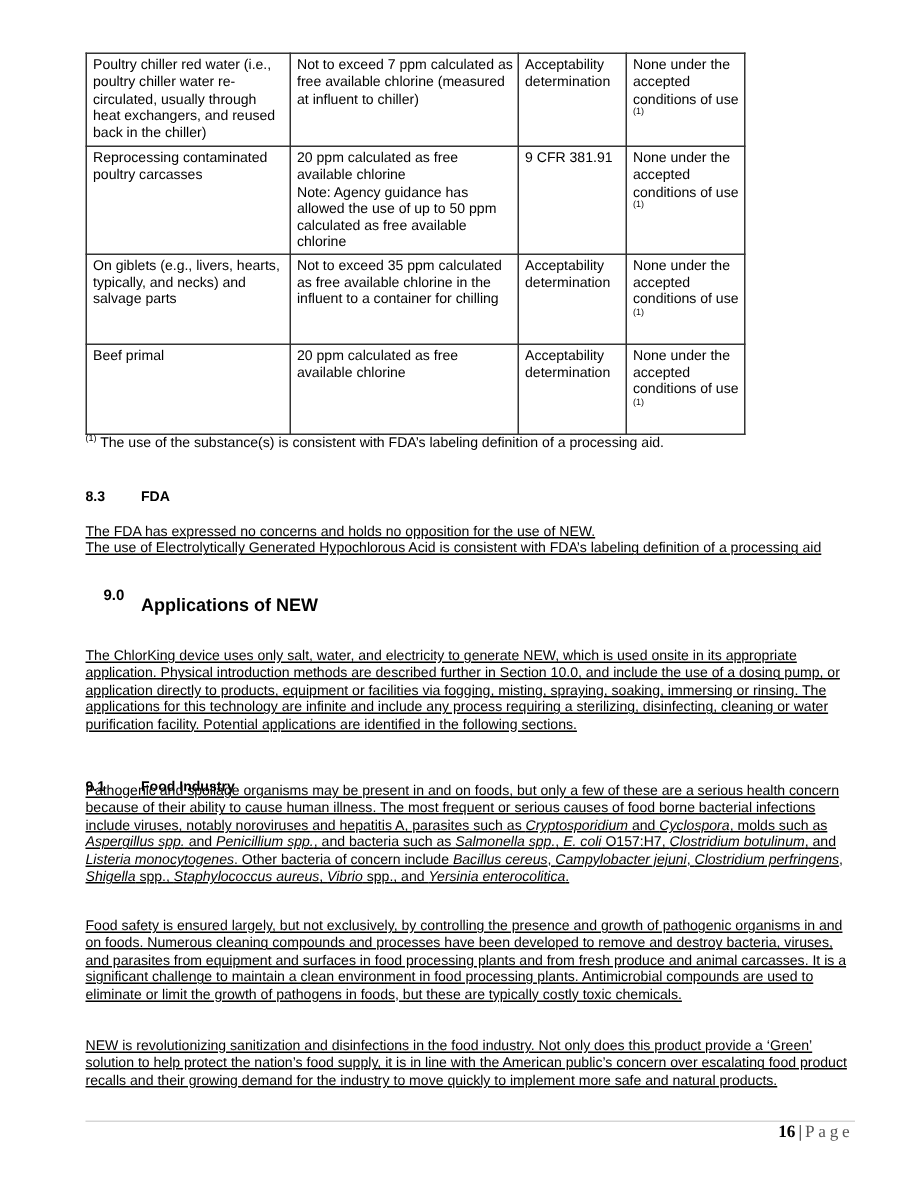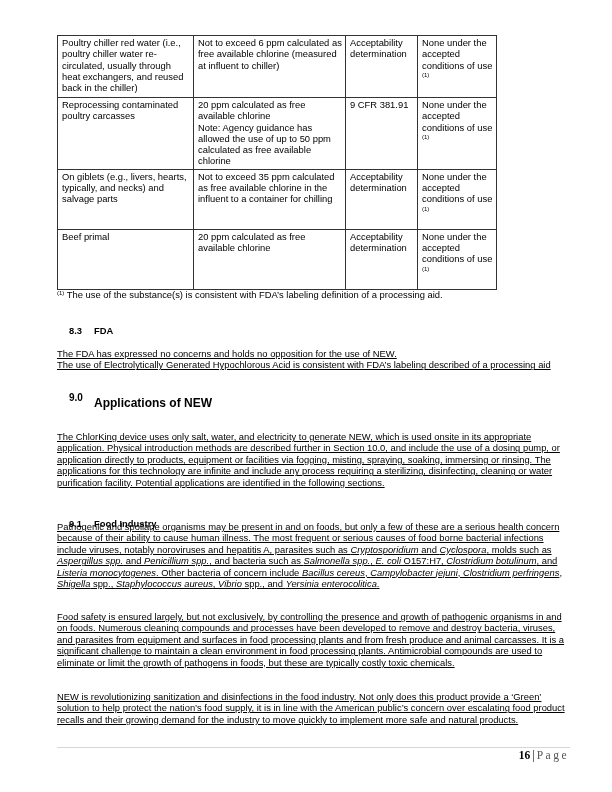--- a/index.html
+++ b/index.html
@@ -11,21 +11,21 @@
     table.reg { position: absolute; left: 57px; top: 35px; border-collapse: collapse; width: 439px; table-layout: fixed; }
     table.reg td { border: 1.2px solid #333; vertical-align: top; padding: 1px 3px 2px 4px; font-size: 9.4px; line-height: 11.3px; }
     table.reg col.c1 { width: 136px; }
     table.reg col.c2 { width: 152px; }
     table.reg col.c3 { width: 72px; }
     table.reg col.c4 { width: 79px; }
     sup { font-size: 6px; vertical-align: top; position: relative; top: -1px; }
     .footnote { position: absolute; left: 57px; top: 289px; font-size: 9.4px; }
     .footnote sup { font-size: 6px; }
 
-    .h2 { position: absolute; left: 57px; font-weight: bold; font-size: 9.4px; text-align: center; }
+    .h2 { position: absolute; left: 57px; font-weight: bold; font-size: 9.4px; }
     .h2 .num { display: inline-block; width: 37px; }
     .para { position: absolute; left: 57px; width: 512px; font-size: 9.4px; line-height: 11.4px; }
     .para p { margin: 0; text-decoration: underline; }
     .h1 { position: absolute; left: 57px; top: 392px; font-weight: bold; }
     .h1 .num { font-size: 10px; position: absolute; left: 12px; top: 0; }
     .h1 .title { font-size: 12px; position: absolute; left: 37px; top: 6px; white-space: nowrap; }
     i { font-style: italic; }
 
     .footer-rule { position: absolute; left: 57px; top: 747px; width: 513px; height: 0; border-top: 1px solid #d6d6d6; }
     .footer { position: absolute; right: 43px; top: 750px; font-family: "Liberation Serif", serif; font-size: 11.5px; color: #000; }
@@ -40,21 +40,21 @@
   <table class="reg">
     <colgroup>
         <col class="c1">
         <col class="c2">
         <col class="c3">
         <col class="c4">
       </colgroup>
     <tbody>
         <tr style="height:62px">
       <td>Poultry chiller red water (i.e., poultry chiller water re-circulated, usually through heat exchangers, and reused back in the chiller)</td>
-      <td>Not to exceed 6 ppm calculated as free available chlorine (measured at influent to chiller)</td>
+      <td>Not to exceed 7 ppm calculated as free available chlorine (measured at influent to chiller)</td>
       <td>Acceptability determination</td>
       <td><span>None under the accepted conditions of use</span> <sup>(1)</sup></td>
     </tr>
     <tr style="height:68px">
       <td>Reprocessing contaminated poultry carcasses</td>
       <td>
             <div>20 ppm calculated as free available chlorine</div>
             <div>Note: Agency guidance has allowed the use of up to 50 ppm calculated as free available chlorine</div>
           </td>
       <td>9 CFR 381.91</td>
@@ -73,21 +73,21 @@
       <td><span>None under the accepted conditions of use</span> <sup>(1)</sup></td>
     </tr>
   </tbody>
     </table>
 
   <div class="footnote"><sup>(1)</sup><span> The use of the substance(s) is consistent with FDA’s labeling definition of a processing aid.</span></div>
 
   <div class="h2" style="top:325px"><span class="num">8.3</span><span>FDA</span></div>
   <div class="para" style="top:348px">
     <p>The FDA has expressed no concerns and holds no opposition for the use of NEW.</p>
-    <p>The use of Electrolytically Generated Hypochlorous Acid is consistent with FDA’s labeling described of a processing aid</p>
+    <p>The use of Electrolytically Generated Hypochlorous Acid is consistent with FDA’s labeling definition of a processing aid</p>
   </div>
 
   <div class="h1">
     <span class="num">9.0</span>
     <span class="title">Applications of NEW</span>
   </div>
 
   <div class="para" style="top:431px">
     <p>The ChlorKing device uses only salt, water, and electricity to generate NEW, which is used onsite in its appropriate application. Physical introduction methods are described further in Section 10.0, and include the use of a dosing pump, or application directly to products, equipment or facilities via fogging, misting, spraying, soaking, immersing or rinsing. The applications for this technology are infinite and include any process requiring a sterilizing, disinfecting, cleaning or water purification facility. Potential applications are identified in the following sections.</p>
   </div>

